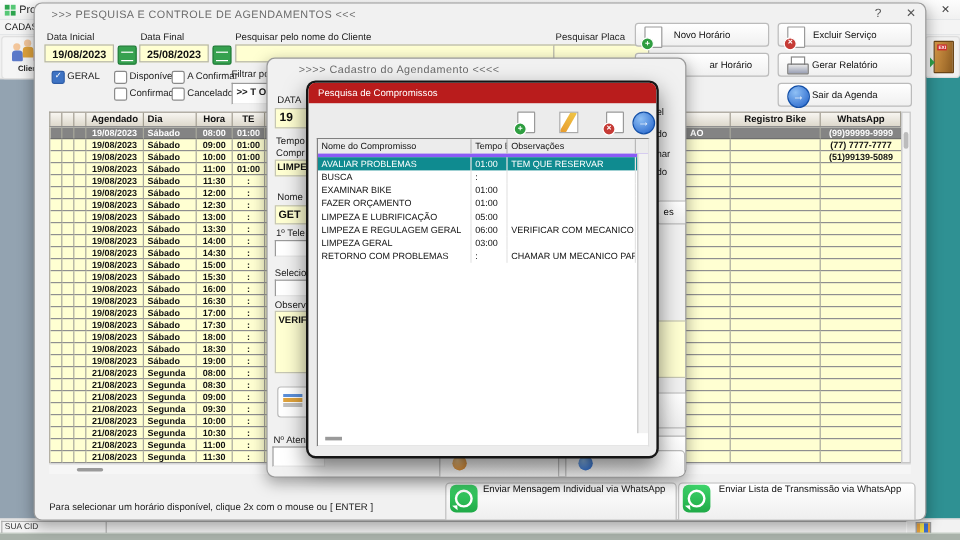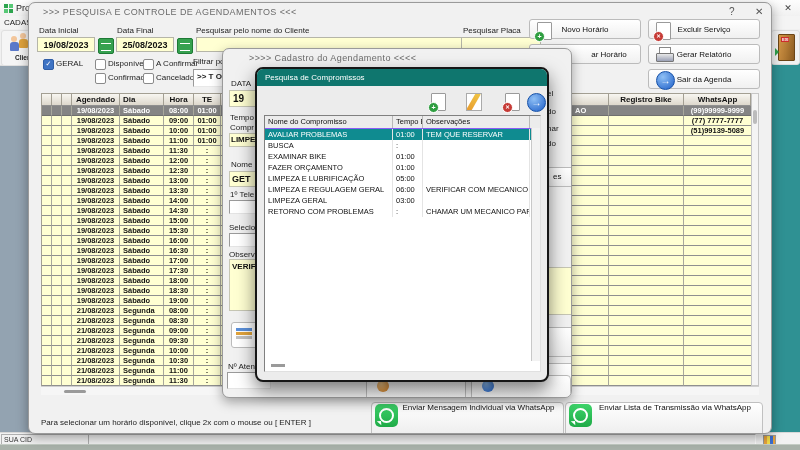--- a/index.html
+++ b/index.html
@@ -120,26 +120,26 @@
   .pbtn{position:absolute;width:98px;height:26px;background:linear-gradient(#fff,#efefef);
         border:1px solid #bbb;border-radius:4px}
   .pbtn .blob{position:absolute;left:10px;top:4px;width:12px;height:12px;border-radius:50%}
   .blob.orange{background:radial-gradient(circle at 35% 30%,#f5c98a,#d07b1e)}
   .blob.blue{background:radial-gradient(circle at 35% 30%,#8fc0f5,#1e5fc9)}
   .sml-btn{position:absolute;background:linear-gradient(#fff,#efefef);border:1px solid #bbb;border-radius:3px;
            font-size:8px;color:#111;line-height:18px;padding-left:5px;box-sizing:border-box}
   
   #comp{left:255px;top:67px;width:290px;height:311px;background:#ececec;border:2px solid #161616;
         border-radius:8px;box-shadow:0 8px 18px rgba(0,0,0,.5);overflow:hidden;position:absolute}
-  .ctitle{position:absolute;left:0;top:0;width:100%;height:17px;background:#0f766e;color:#fff;
+  .ctitle{position:absolute;left:0;top:0;width:100%;height:17px;background:#b91c1c;color:#fff;
           font-size:8px;line-height:17px;padding-left:8px;box-sizing:border-box}
   .ctool{position:absolute}
   .clist{position:absolute;left:7px;top:46px;width:277px;height:257px;background:#fff;
          border:1px solid;border-color:#808080 #e0e0e0 #e0e0e0 #808080;box-sizing:border-box}
-  .chead{display:flex;height:12px;background:#ececec;border-bottom:1px solid #8b5cf6}
+  .chead{display:flex;height:12px;background:#ececec;border-bottom:3px solid #8b5cf6}
   .chh{font-size:7.5px;color:#111;line-height:11px;text-align:left;padding-left:3px;
        border-right:1px solid #b8b8b8;box-sizing:border-box;overflow:hidden;white-space:nowrap;flex:none}
   .crow{display:flex;height:11px}
   .crow.on{background:#0f8b90}
   .crow.on .cc{color:#fff}
   .cc{flex:none;font-size:7.5px;color:#111;line-height:11px;text-align:left;padding-left:3px;
       border-right:1px solid #e4e4e4;box-sizing:border-box;overflow:hidden;white-space:nowrap}
   .ccn{width:128px}.cct{width:30px}.cco{width:107px}
   .cvscroll{position:absolute;right:0;top:12px;width:8px;bottom:10px;background:#f2f2f2;border-left:1px solid #c8c8c8}
   .chdash{position:absolute;left:6px;bottom:4px;width:14px;height:3px;background:#9a9a9a}

